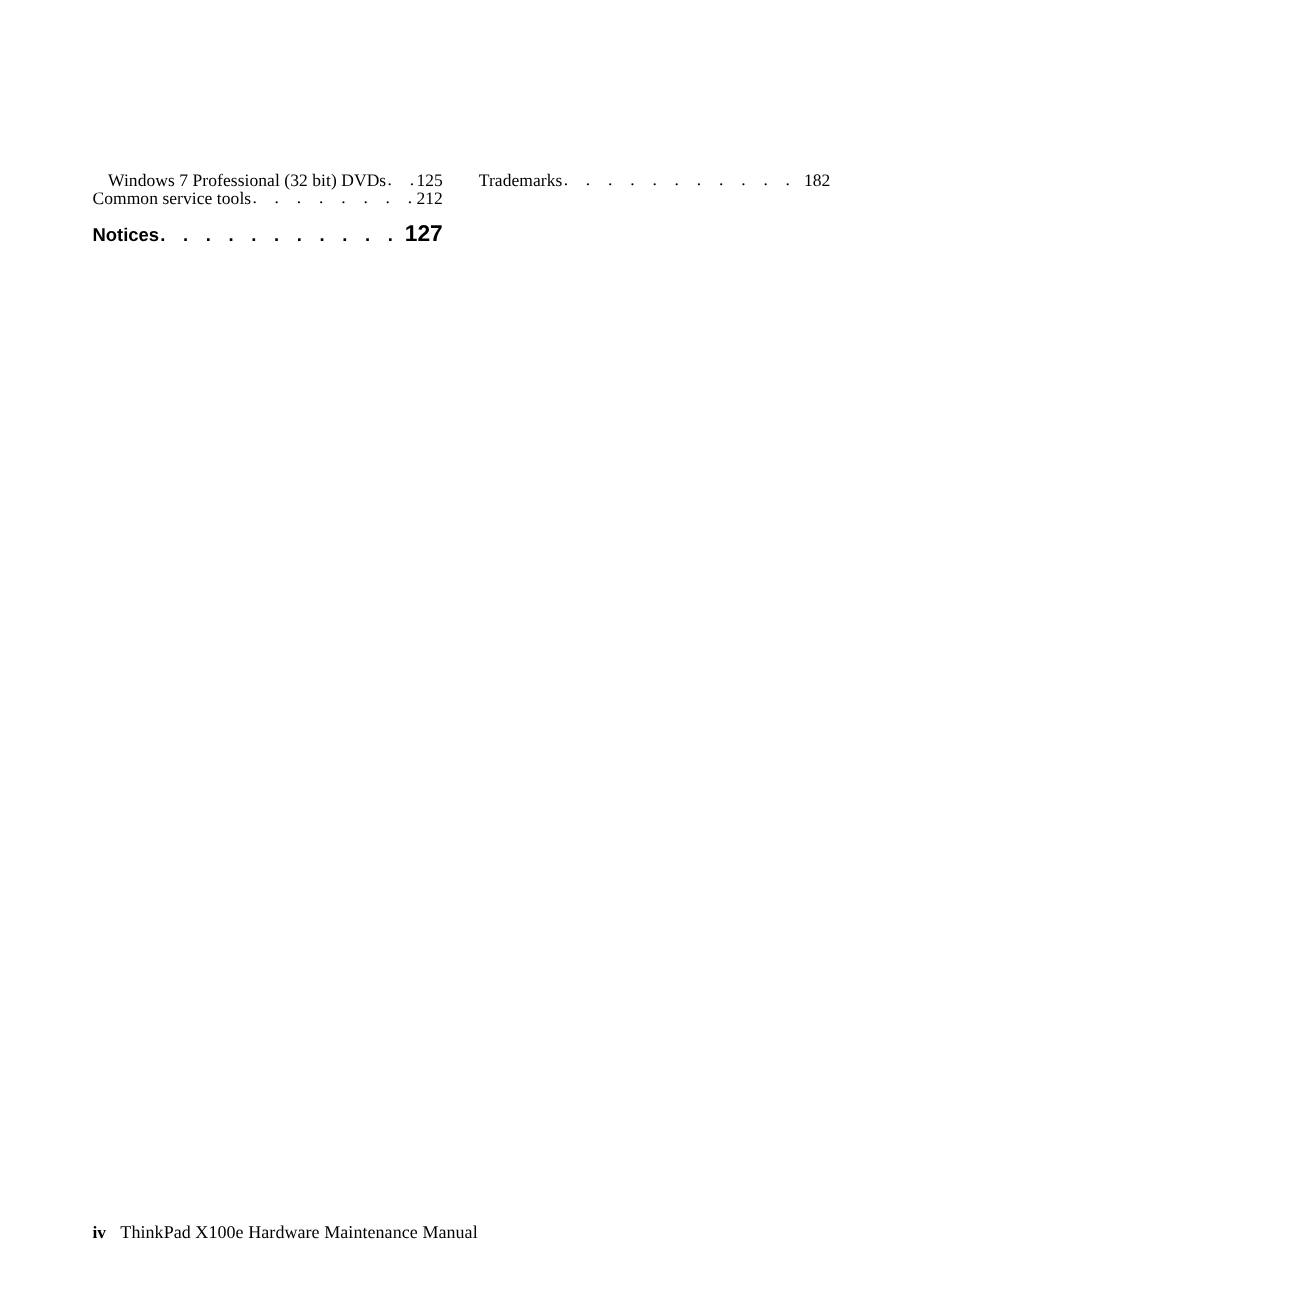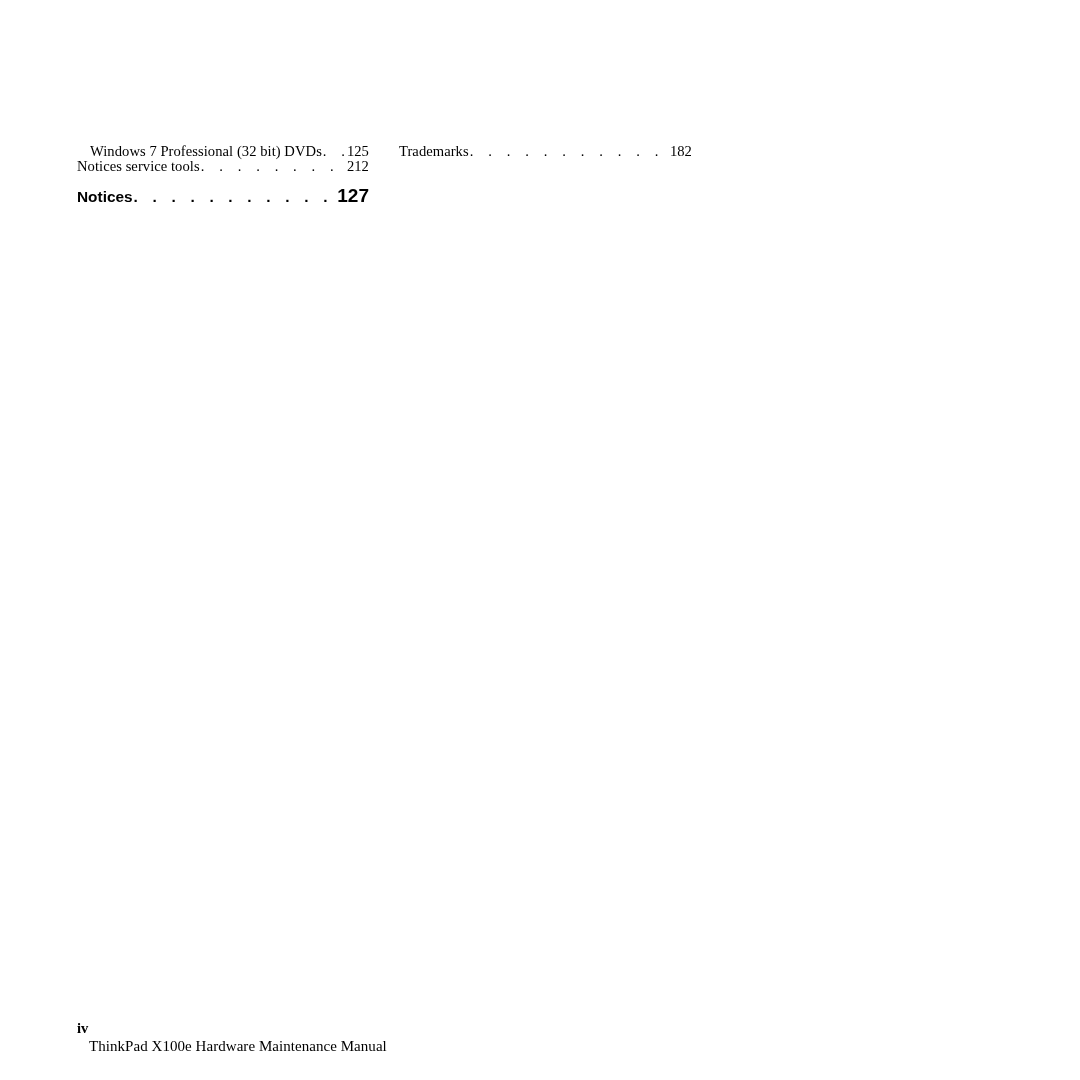--- a/index.html
+++ b/index.html
@@ -95,21 +95,20 @@
   .row-c { position: absolute; top: 186px; left: 0; right: 0; }
 
   
   .footer {
     position: absolute;
     left: 77px;
     top: 1019px;
     display: flex;
     align-items: baseline;
     white-space: nowrap;
-    flex-direction: column;
   }
   .footer-folio {
     font-family: "Liberation Serif", "DejaVu Serif", serif;
     font-weight: bold;
     font-size: 14.5px;
     line-height: 18px;
   }
   .footer-title {
     font-family: "Liberation Serif", "DejaVu Serif", serif;
     font-weight: normal;
@@ -131,21 +130,21 @@
       <div class="row-a">
         <div class="toc-entry indent">
           <span class="toc-label">Windows 7 Professional (32 bit) DVDs</span>
           <span class="toc-dots">. . . . .</span>
           <span class="toc-page">125</span>
         </div>
       </div>
 
       <div class="row-b">
         <div class="toc-entry">
-          <span class="toc-label">Notices service tools</span>
+          <span class="toc-label">Common service tools</span>
           <span class="toc-dots">. . . . . . . . . . .</span>
           <span class="toc-page">212</span>
         </div>
       </div>
 
       <div class="row-c">
         <div class="toc-entry heading">
           <span class="toc-label">Notices</span>
           <span class="toc-dots">. . . . . . . . . . . . . .</span>
           <span class="toc-page">127</span>

